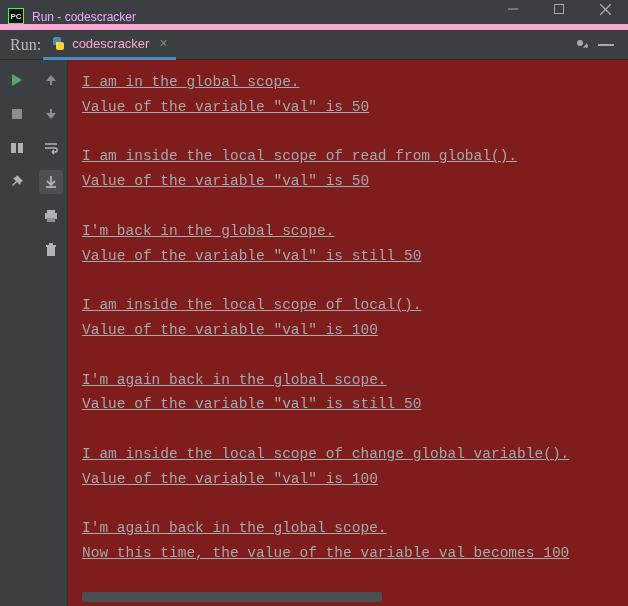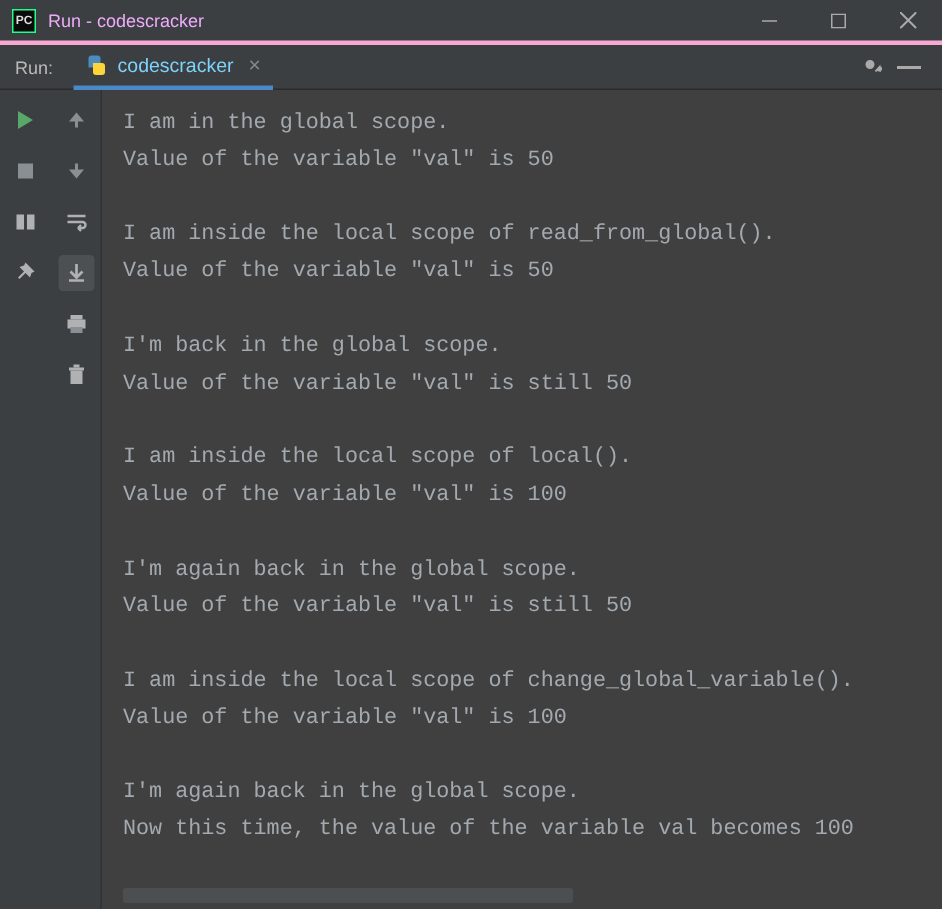--- a/index.html
+++ b/index.html
@@ -11,23 +11,23 @@
   width: 628px;
   height: 606px;
   overflow: hidden;
   display: flex;
   flex-direction: column;
 }
 .titlebar {
   height: 30px;
   background: #3c3f41;
   display: flex;
-  align-items: center;
+  align-items: flex-end;
   padding-left: 8px;
-  border-bottom: 3px solid #f9a8d4;
+  border-bottom: 6px solid #f9a8d4;
 }
 .app-icon {
   width: 16px; height: 16px;
   background: #0a0a0a;
   border: 1px solid #22ff88;
   margin-right: 8px;
   display: flex;
   align-items: center;
   justify-content: center;
   font-size: 8px;
@@ -42,21 +42,21 @@
   cursor: pointer;
 }
 .header-row {
   height: 30px;
   background: #3c3f41;
   display: flex;
   align-items: center;
   padding-left: 10px;
   border-bottom: 1px solid #2b2b2b;
 }
-.run-label { color: #bbbbbb; font-size: 12px; margin-right: 14px; }
+.run-label { color: #bbbbbb; font-size: 16px; margin-right: 2px; font-family: Liberation Serif, serif; }
 .tab {
   display: flex; align-items: center;
   height: 30px;
   padding: 0 8px;
   border-bottom: 3px solid #4a88c7;
   gap: 6px;
 }
 .py-icon {
   width: 15px; height: 15px;
   position: relative;
@@ -70,21 +70,21 @@
   top: 1px; left: 2px;
 }
 .py-icon::after {
   content: "";
   position: absolute;
   width: 8px; height: 8px;
   background: #ffd43b;
   border-radius: 0 2px 2px 2px;
   bottom: 1px; right: 2px;
 }
-.tab-name { color: #7dd3fc; font-size: 13px; }
+.tab-name { color: #f9a8d4; font-size: 13px; }
 .tab-close { color: #888; font-size: 14px; margin-left: 4px; cursor: pointer; }
 .header-spacer { flex: 1; }
 .gear { color: #aaaaaa; margin-right: 10px; cursor:pointer; }
 .min-side { width: 16px; height: 2px; background:#aaaaaa; margin-right:14px; cursor:pointer; }
 .body-row {
   flex: 1;
   display: flex;
   background: #2b2b2b;
   overflow: hidden;
 }
@@ -103,29 +103,30 @@
   width: 24px; height: 24px;
   display:flex;align-items:center;justify-content:center;
   color:#afb1b3;
   cursor:pointer;
   border-radius:3px;
 }
 .ibtn.active { background:#4c5052; }
 .ibtn svg { width:16px; height:16px; }
 .console {
   flex: 1;
-  background: #404040;
+  background: #7f1d1d;
   padding: 10px 12px 0 14px;
   font-family: "Consolas", "Courier New", monospace;
   font-size: 14.5px;
   line-height: 24.8px;
   color: #a3a9af;
   white-space: pre;
   overflow: hidden;
   position: relative;
+  text-decoration: underline;
 }
 .hscroll {
   position: absolute;
   bottom: 4px;
   left: 14px;
   width: 300px;
   height: 10px;
   background: #4c4f51;
   border-radius: 2px;
 }

